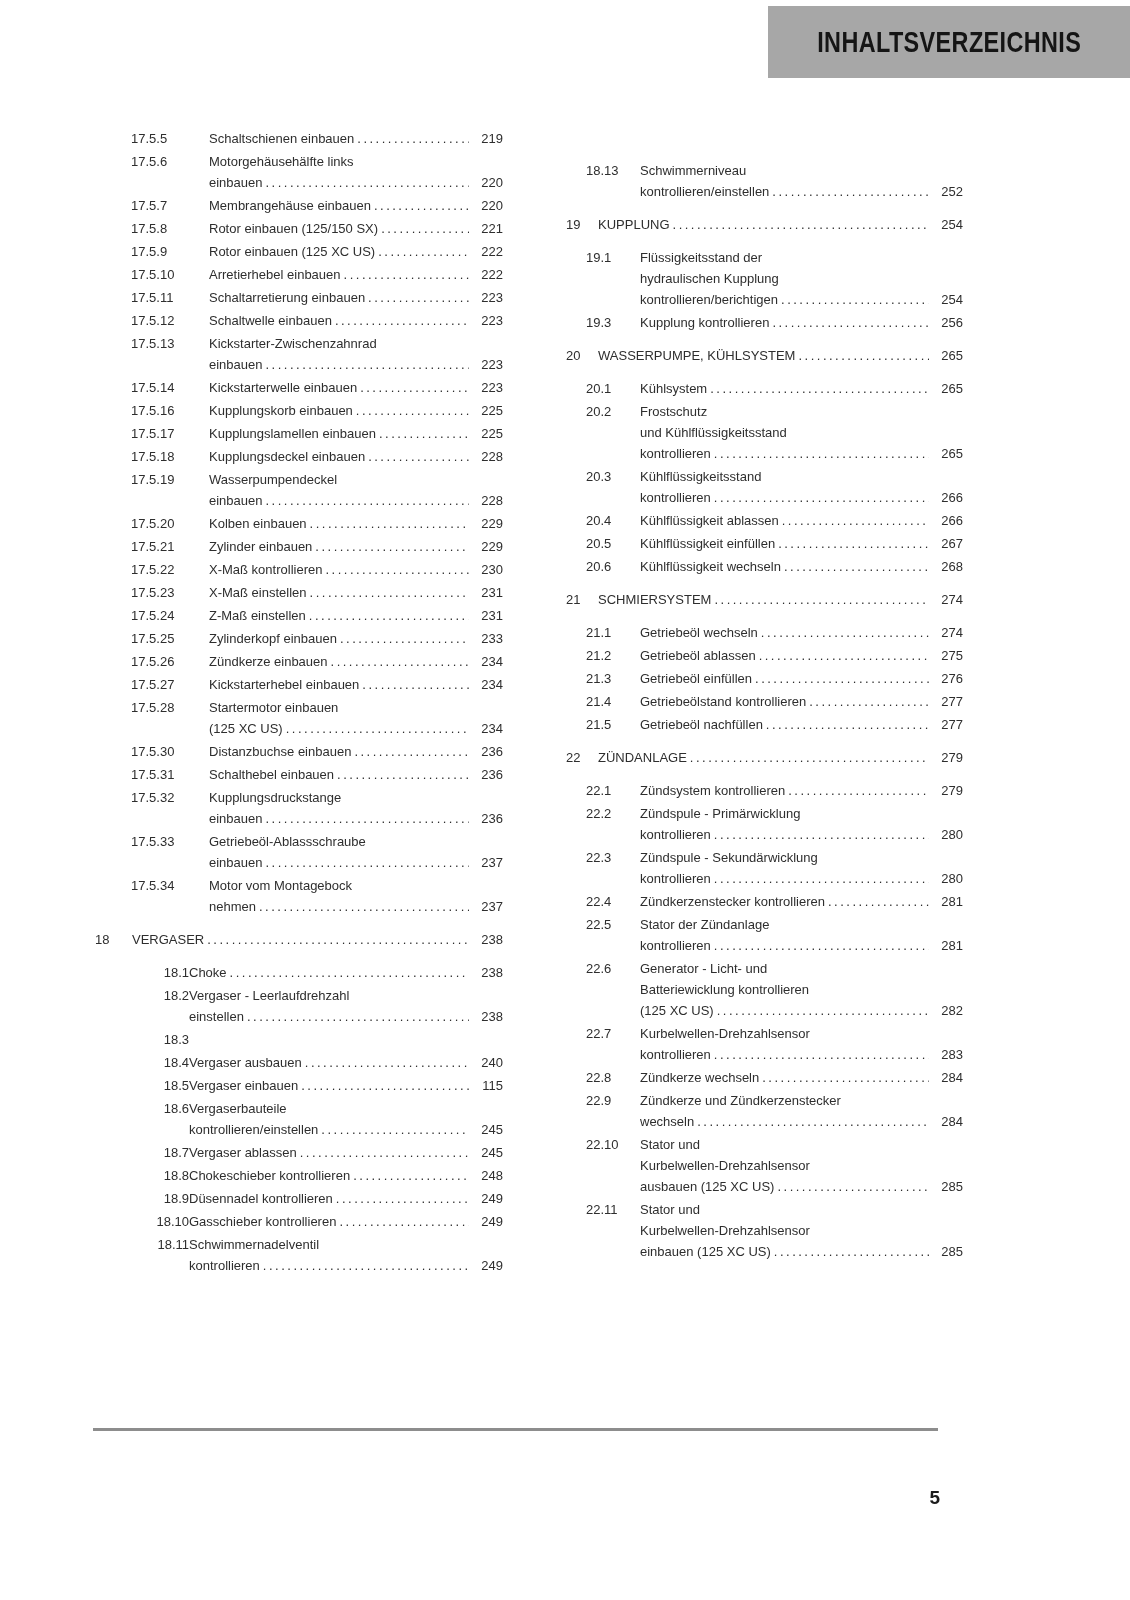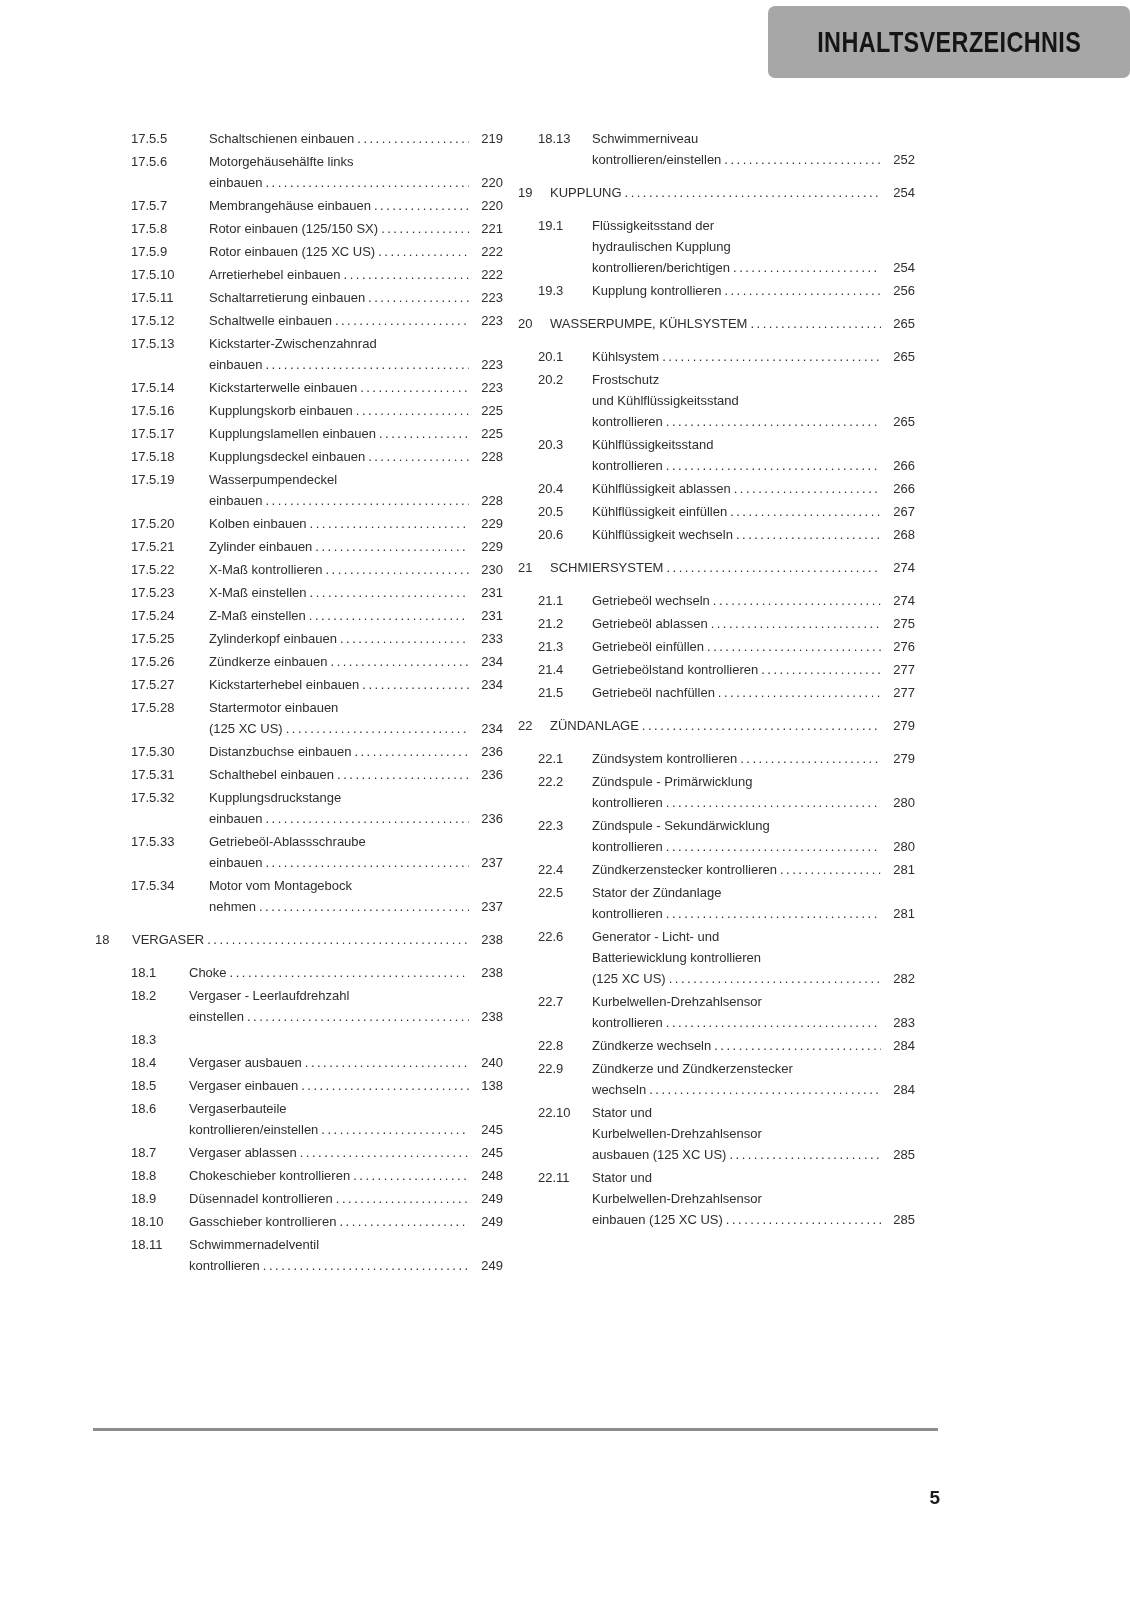--- a/index.html
+++ b/index.html
@@ -3,49 +3,49 @@
 <meta charset="utf-8">
 <style>
   html,body{margin:0;padding:0;}
   body{
     width:1130px;height:1600px;position:relative;background:#ffffff;
     font-family:"Liberation Sans",sans-serif;color:#2e2e2e;overflow:hidden;
   }
   
   .header-box{
     position:absolute;left:768px;top:6px;right:0;height:72px;
-    background:#a7a7a7;display:flex;align-items:center;justify-content:center;border-radius:7px;
+    background:#a7a7a7;display:flex;align-items:center;justify-content:center;
   }
   .header-title{
     font-size:30px;font-weight:bold;color:#151515;white-space:nowrap;
     transform:scaleX(0.78);letter-spacing:0.5px;
   }
   
   .col{position:absolute;top:128px;font-size:13px;}
   .col-left{left:95px;width:408px;}
-  .col-right{left:518px;width:397px;}
+  .col-right{left:566px;width:397px;margin-top:32px;}
   .entry{display:flex;align-items:flex-start;margin-bottom:2px;}
   .entry .num{flex:0 0 auto;}
   .entry .body{flex:1 1 auto;min-width:0;}
   .line{line-height:21px;white-space:nowrap;}
   .lastline{display:flex;align-items:baseline;}
   .lastline .txt{flex:0 0 auto;white-space:nowrap;}
   .dots{flex:1 1 auto;overflow:hidden;white-space:nowrap;margin:0 4px 0 3px;min-width:10px;}
   .dots::after{
     content:"..................................................................................................";
     letter-spacing:2.5px;color:#2e2e2e;
   }
   .page{flex:0 0 auto;min-width:30px;text-align:right;}
   
   .chapter{margin-top:12px;margin-bottom:12px;}
   .col-left .chapter .num{width:37px;}
   .col-right .chapter .num{width:32px;}
   
   .col-left .sub .num{margin-left:36px;width:78px;}
-  .col-left .sub.short-num .num{width:58px;}
+  .col-left .sub.short-num .num{width:58px;text-align:right;}
   .col-right .sub .num{margin-left:20px;width:54px;}
   
   .footer-rule{position:absolute;left:93px;top:1428px;width:845px;height:3px;background:#8d8d8d;}
   .footer-page{position:absolute;left:880px;top:1487px;width:60px;text-align:right;
     font-size:19px;font-weight:bold;color:#1c1c1c;}
 </style>
 </head>
 <body>
 
 <div class="header-box">
@@ -383,21 +383,21 @@
           <span class="page">240</span>
         </div>
       </div>
     </div>
     <div class="entry sub short-num">
       <span class="num line">18.5</span>
       <div class="body">
         <div class="line lastline">
           <span class="txt">Vergaser einbauen</span>
           <span class="dots"></span>
-          <span class="page">138</span>
+          <span class="page">115</span>
         </div>
       </div>
     </div>
     <div class="entry sub short-num">
       <span class="num line">18.6</span>
       <div class="body">
         <div class="line">Vergaserbauteile</div>
         <div class="line lastline">
           <span class="txt">kontrollieren/einstellen</span>
           <span class="dots"></span>

